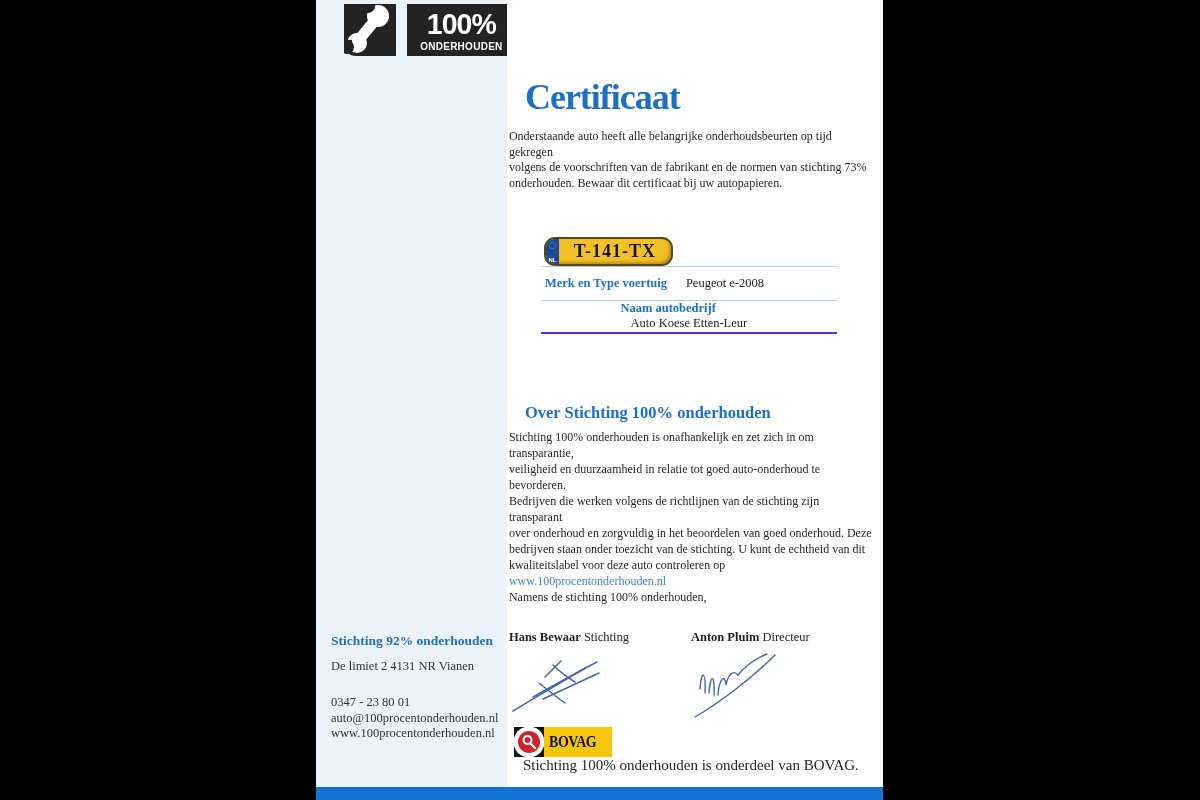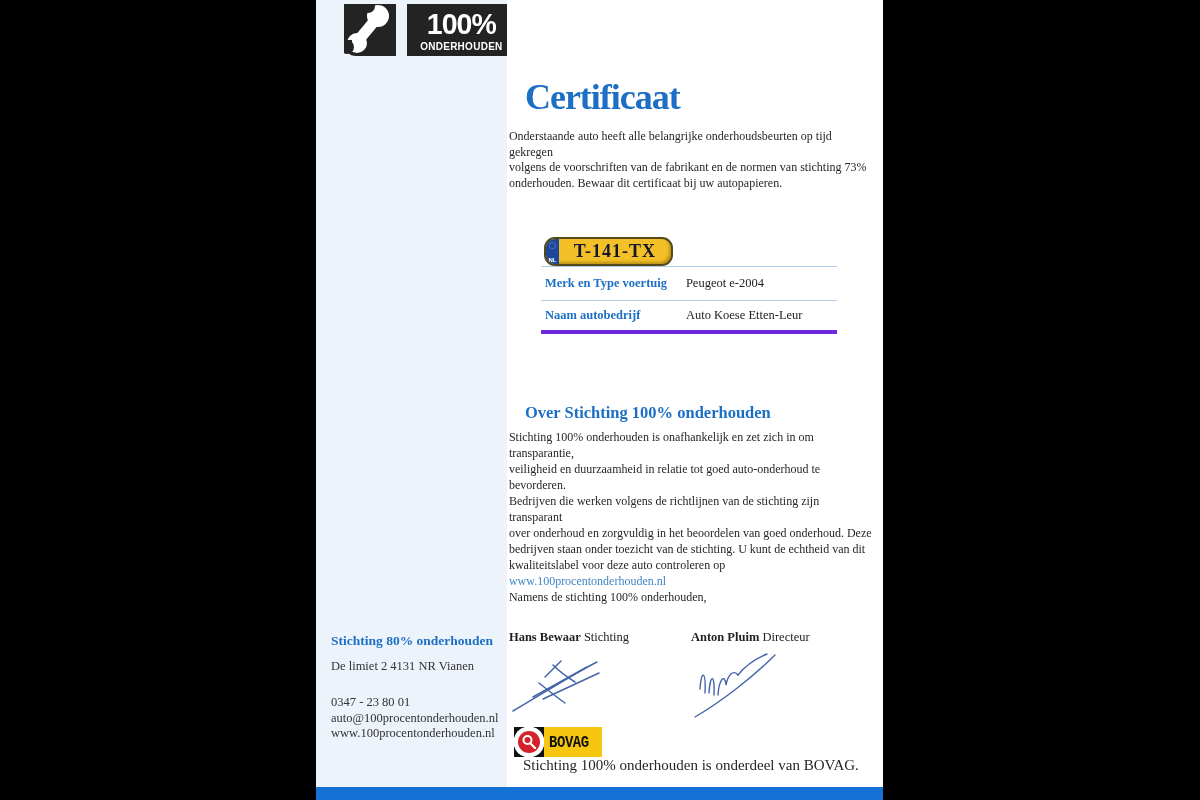--- a/index.html
+++ b/index.html
@@ -38,21 +38,21 @@
   .plate-strip { position:relative; width:13px; background:#1d4899; }
   .plate-stars { width:7px; height:7px; border:1px dotted #6f8fd6; border-radius:50%; margin:3px auto 0; }
   .plate-country { position:absolute; bottom:1px; left:0; width:100%; text-align:center;
                    font-family:"Liberation Sans", sans-serif; font-size:6px; font-weight:bold; color:#fff; }
   .plate-number { flex:1; text-align:center; font-size:18px; font-weight:bold; color:#16162e;
                   letter-spacing:1px; line-height:25px; }
 
   
   .details { position:absolute; left:34px; top:266px; width:296px; }
   .detail-row { display:flex; align-items:center; height:34px; border-top:1px solid #aecdec; }
-  .detail-row:last-child { border-bottom:4px solid #6d28d9; }
+  .detail-row:last-child { border-bottom:2px solid #6d28d9;flex-direction:column; }
   .detail-label { width:145px; padding-left:4px; font-size:12.5px; font-weight:bold; color:#1d6fc5; }
   .detail-value { flex:1; font-size:12.5px; color:#222; }
 
   .about-heading { position:absolute; left:18px; top:403px; font-size:16.5px; font-weight:bold; color:#1d6fc5; }
   .about-body { position:absolute; left:2px; top:429px; width:364px; font-size:12px; line-height:16px;
                 color:#262626; white-space:pre-line; }
   .about-link { color:#4185c6; text-decoration:none; cursor:pointer; }
 
   
   .signatures { position:absolute; left:2px; top:630px; width:364px; display:flex; }
@@ -60,21 +60,21 @@
   .sig-col2 { flex:1; }
   .sig-nameline { font-size:12.5px; color:#222; }
   .sig-name { font-weight:bold; }
   .sig-role { font-weight:normal; }
   .sig-svg { display:block; margin-top:4px; }
 
   
   .bovag { position:absolute; left:7px; top:727px; display:flex; height:30px; }
   .bovag-icon { width:30px; height:30px; background:#fff; }
   .bovag-label { height:30px; background:#f6c50e; color:#111; display:flex; align-items:center;
-                 padding:0 5px; font-family:Liberation Mono, monospace; font-weight:bold;
+                 padding:0 5px; font-family:Liberation Serif, serif; font-weight:bold;
                  font-size:17px; }
   .bovag-label span { transform:scaleX(0.82); transform-origin:left center; letter-spacing:-0.5px; }
   .bottom-note { position:absolute; left:16px; top:757px; font-size:15px; color:#262626; }
 
   .bottom-bar { position:absolute; left:0; bottom:0; width:567px; height:13px; background:#1372d4; }
 </style>
 </head>
 <body>
 
 <div class="stage">
@@ -93,21 +93,21 @@
             <rect x="-2" y="36" width="10" height="10" fill="#232323"></rect>
           </svg>
         </div>
         <div class="logo-tile logo-textblock">
           <div class="logo-percent">100%</div>
           <div class="logo-word">ONDERHOUDEN</div>
         </div>
       </div>
 
       <div class="sidebar-footer">
-        <div class="sf-heading">Stichting 80% onderhouden</div>
+        <div class="sf-heading">Stichting 92% onderhouden</div>
         <div class="sf-address">De limiet 2 4131 NR Vianen</div>
         <div class="sf-line">0347 - 23 80 01</div>
         <div class="sf-line">auto@100procentonderhouden.nl</div>
         <div class="sf-line">www.100procentonderhouden.nl</div>
       </div>
     </aside>
 
     <main class="main">
 
       <h1 class="title">Certificaat</h1>
@@ -120,21 +120,21 @@
         <div class="plate-strip">
           <div class="plate-stars"></div>
           <div class="plate-country">NL</div>
         </div>
         <div class="plate-number">T-141-TX</div>
       </div>
 
       <div class="details">
         <div class="detail-row">
           <div class="detail-label">Merk en Type voertuig</div>
-          <div class="detail-value">Peugeot e-2004</div>
+          <div class="detail-value">Peugeot e-2008</div>
         </div>
         <div class="detail-row">
           <div class="detail-label">Naam autobedrijf</div>
           <div class="detail-value">Auto Koese Etten-Leur</div>
         </div>
       </div>
 
       <h2 class="about-heading">Over Stichting 100% onderhouden</h2>
 
       <p class="about-body"><span>Stichting 100% onderhouden is onafhankelijk en zet zich in om transparantie,

